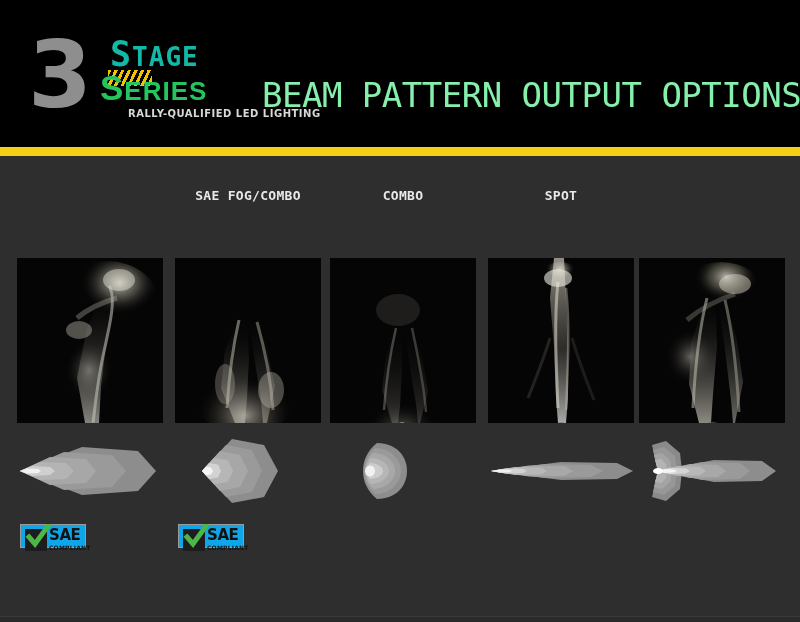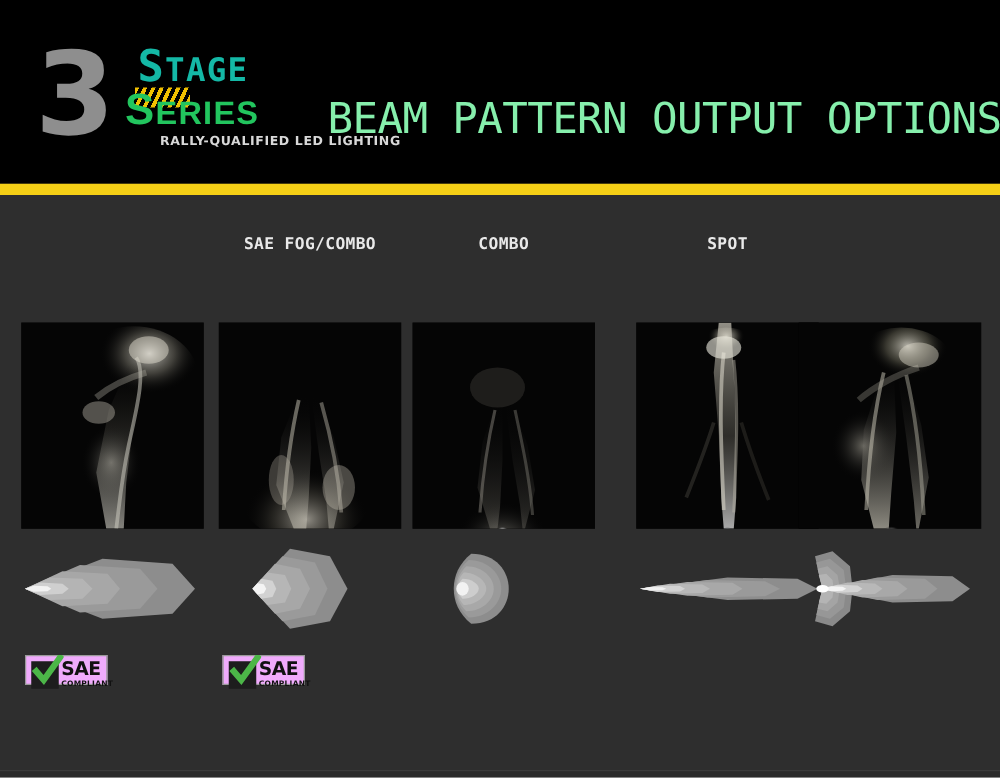--- a/index.html
+++ b/index.html
@@ -138,21 +138,21 @@
     left:0px; top:280px;
     width:152px; height:70px;
   }
   .beam svg{ display:block; }
 
   
   .sae-badge{
     position:absolute;
     left:6px; top:368px;
     width:66px; height:24px;
-    background:#f0abfc;
+    background:#0ea5e9;
     border:1px solid #9a9a9a;
     box-sizing:border-box;
   }
   .sae-check-box{
     position:absolute;
     left:4px; top:4px;
     width:22px; height:22px;
     background:#1d1d1d;
   }
   .sae-check{
@@ -379,21 +379,21 @@
             <path d="M-2 -23 C14 -23 24 -11 24 0 C24 11 14 23 -2 23 C-10 16 -13 8 -13 0 C-13 -8 -10 -16 -2 -23 Z" fill="#9a9a9a"></path>
             <path d="M-4 -18 C9 -18 18 -9 18 0 C18 9 9 18 -4 18 C-10 12 -12 6 -12 0 C-12 -6 -10 -12 -4 -18 Z" fill="#a8a8a8"></path>
             <path d="M-6 -13 C4 -13 12 -6 12 0 C12 6 4 13 -6 13 C-10 9 -11 4 -11 0 C-11 -4 -10 -9 -6 -13 Z" fill="#b6b6b6"></path>
             <path d="M-7 -8 C0 -8 6 -4 6 0 C6 4 0 8 -7 8 C-10 5 -10.5 2.5 -10.5 0 C-10.5 -2.5 -10 -5 -7 -8 Z" fill="#cdcdcd"></path>
             <ellipse cx="-7" cy="0" rx="5" ry="5.5" fill="#f2f2f2"></ellipse>
           </g>
         </svg>
       </div>
     </div>
 
-    <div class="col" style="left:506px;">
+    <div class="col" style="left:485px;">
 
       <div class="col-label">
         <div>SPOT</div>
       </div>
 
       <div class="photo">
         <svg width="146" height="165" viewBox="0 0 146 165">
           <defs>
             <radialGradient id="g4a" cx="50%" cy="96%" r="20%">
               <stop offset="0%" stop-color="#ffffff"></stop>

